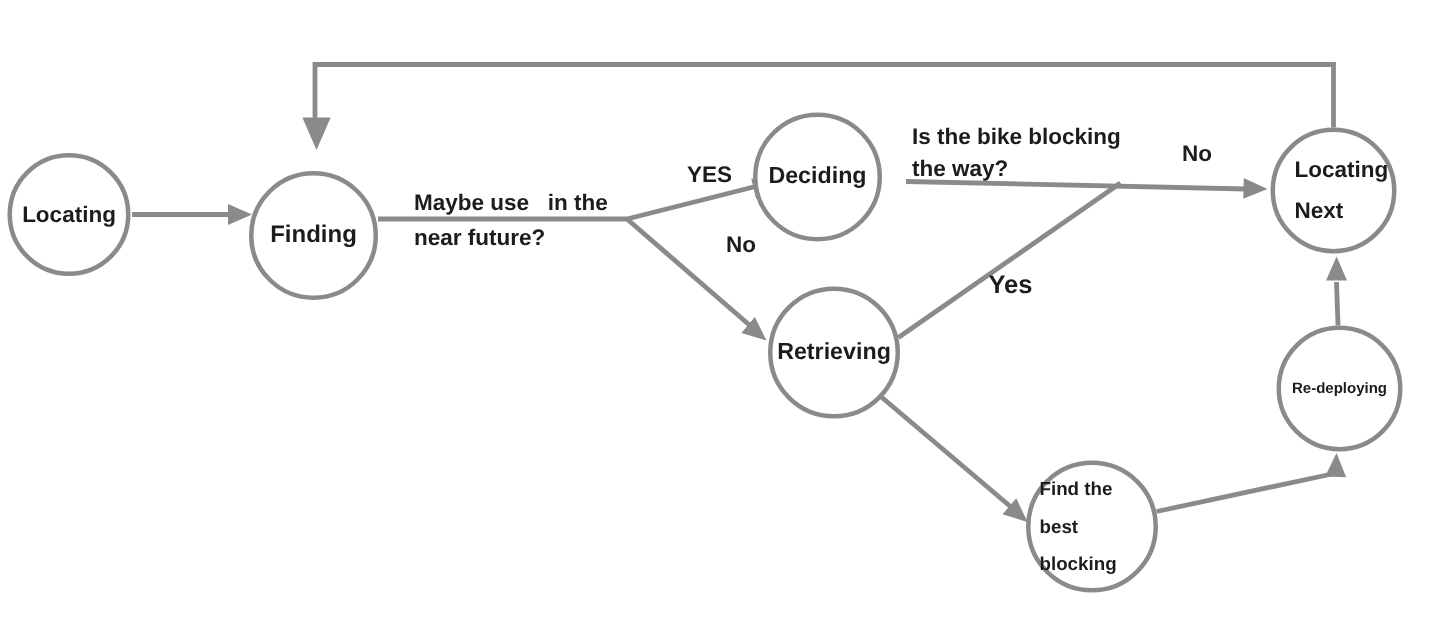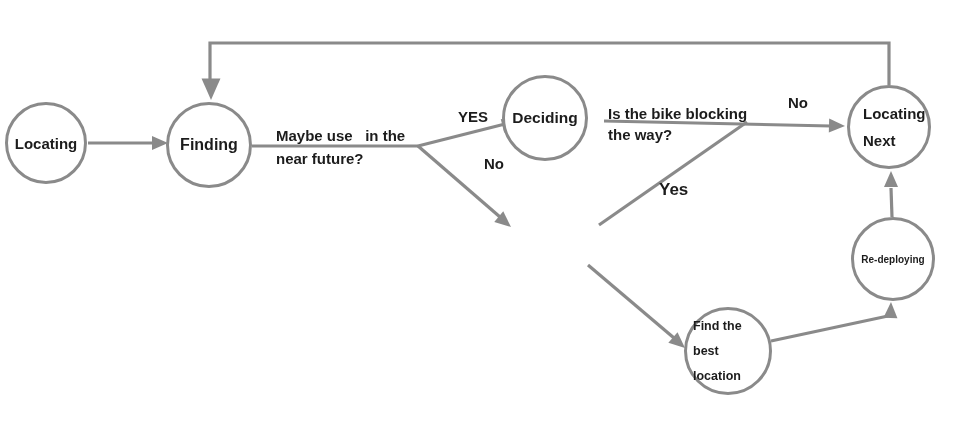--- a/index.html
+++ b/index.html
@@ -81,50 +81,53 @@
     <polygon class="ah" points="0,0 -16,-7 -16,7" transform="translate(685,348) rotate(41)"></polygon>
     <polygon class="ah" points="0,0 -16,-7 -16,7" transform="translate(891,302) rotate(-88)"></polygon>
     <polygon class="ah" points="0,0 -16,-7 -16,7" transform="translate(891,171) rotate(-90)"></polygon>
     <polygon class="ah" points="0,0 -16,-7 -16,7" transform="translate(211,100) rotate(90) scale(1.35)"></polygon>
   </svg>
 
   <div class="node" style="left:5px;top:102px;width:82px;height:82px;font-size:15px;">
     <span class="lbl">Locating</span>
   </div>
 
-  <div class="node" style="left:166px;top:102px;width:86px;height:86px;font-size:16px;">
+  <div class="node" style="left:166px;top:114px;width:86px;height:86px;font-size:16px;">
     <span class="lbl">Finding</span>
   </div>
 
   <div class="node" style="left:502px;top:75px;width:86px;height:86px;font-size:15.5px;">
     <span class="lbl">Deciding</span>
   </div>
 
+  <div class="node" style="left:512px;top:191px;width:88px;height:88px;font-size:15.5px;">
+    <span class="lbl">Retrieving</span>
+  </div>
 
   <div class="node node-left" style="left:847px;top:85px;width:84px;height:84px;font-size:15px;line-height:27px;padding-left:13px;">
     <span class="lbl">Locating
 Next</span>
   </div>
 
   <div class="node" style="left:851px;top:217px;width:84px;height:84px;font-size:10px;">
     <span class="lbl">Re-deploying</span>
   </div>
 
   <div class="node node-left" style="left:684px;top:307px;width:88px;height:88px;font-size:12.5px;line-height:25px;padding-left:6px;">
     <span class="lbl">Find the best
-location</span>
+blocking</span>
   </div>
 
   <div class="edge-label" style="left:276px;top:124px;font-size:15px;line-height:23px;">Maybe use   in the
 near future?</div>
 
   <div class="edge-label" style="left:458px;top:108px;font-size:15px;">YES</div>
 
   <div class="edge-label" style="left:484px;top:155px;font-size:15px;">No</div>
 
-  <div class="edge-label" style="left:608px;top:103px;font-size:15px;line-height:21px;">Is the bike blocking
+  <div class="edge-label" style="left:608px;top:81px;font-size:15px;line-height:21px;">Is the bike blocking
 the way?</div>
 
   <div class="edge-label" style="left:788px;top:94px;font-size:15px;">No</div>
 
   <div class="edge-label" style="left:659px;top:180px;font-size:17px;">Yes</div>
 
 </div>
 
 </body></html>

